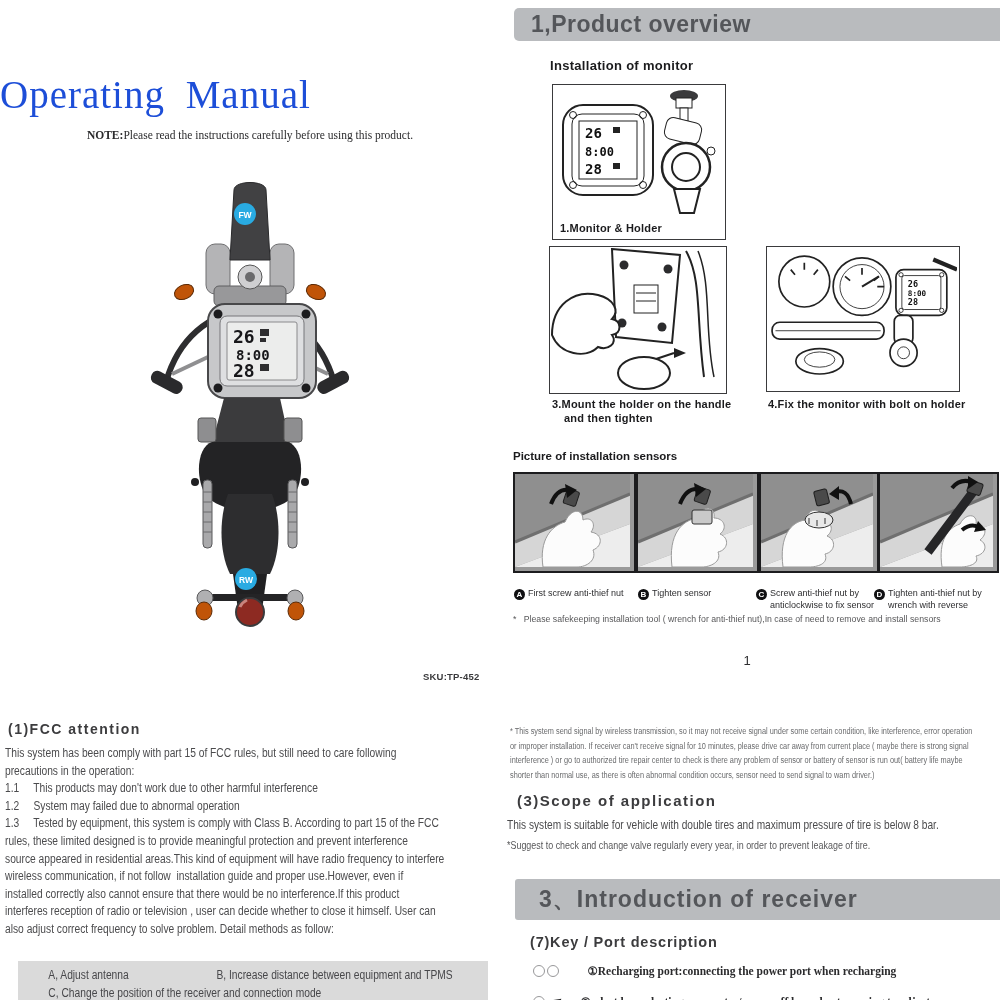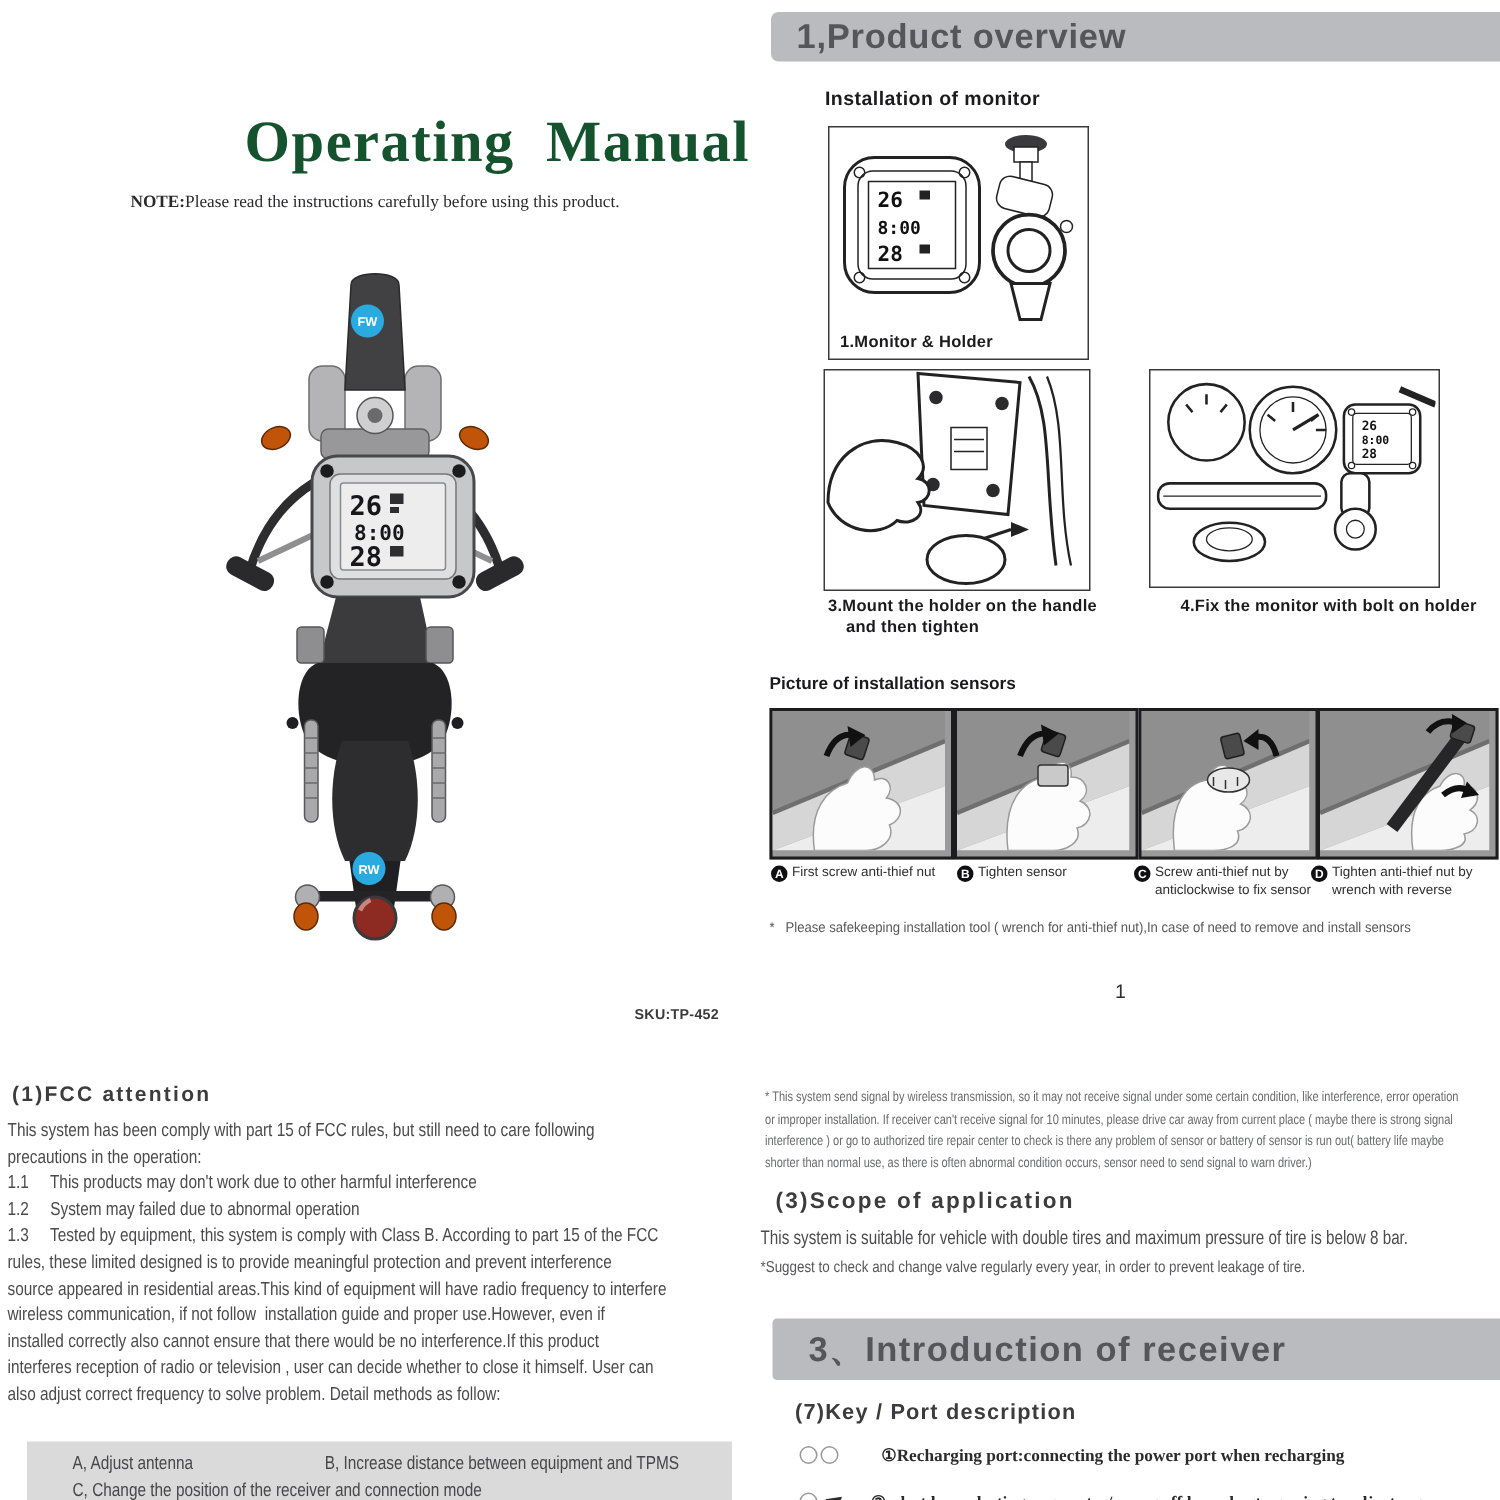--- a/index.html
+++ b/index.html
@@ -5,37 +5,37 @@
   html,body{margin:0;padding:0;}
   body{width:1000px;height:1000px;background:#fff;position:relative;overflow:hidden;
        font-family:"Liberation Sans",sans-serif;color:#4b4b4d;}
   .page{position:absolute;overflow:hidden;background:#fff;}
   .abs{position:absolute;}
   .pre{white-space:pre;}
   .squeeze{transform-origin:0 0;}
   
   .title-main{width:100%;text-align:center;font-size:45px;font-weight:600;letter-spacing:4px;
               color:#1d1d1f;font-family:"Liberation Sans",sans-serif;}
-  .title-sub{width:100%;text-align:right;font-size:39px;font-weight:700;letter-spacing:1px;
-             word-spacing:10px;color:#14532d;font-family:"Liberation Serif",serif;}
+  .title-sub{width:100%;text-align:left;font-size:39px;font-weight:400;letter-spacing:1px;
+             word-spacing:10px;color:#1d4ed8;font-family:"Liberation Serif",serif;}
   .note-line{width:100%;text-align:center;font-size:11.5px;color:#2a2a2c;
              font-family:"Liberation Serif",serif;}
   .sku{font-size:9.5px;font-weight:bold;color:#3a3a3c;letter-spacing:.2px;}
   
   .sec-header{background:#b9bbbe;border-radius:5px;color:#54565a;font-weight:bold;
               display:flex;align-items:center;}
   .sec-header.h1{font-size:23px;letter-spacing:.5px;padding-left:17px;}
   .sec-header.h2{font-size:23px;letter-spacing:1px;padding-left:24px;border-radius:3px;}
   .bold-cap{font-weight:bold;color:#1b1b1d;}
   
   .step-box{position:absolute;border:1.5px solid #3a3a3c;background:#fff;}
   .step-cap{position:absolute;font-size:11px;font-weight:bold;color:#1b1b1d;letter-spacing:.2px;}
   
   .sensor-box{position:absolute;border:2px solid #1c1c1e;background:#9a9a9a;}
-  .sensor-cap{position:absolute;font-size:9px;color:#2e2e30;font-weight:500;}
+  .sensor-cap{position:absolute;font-size:9px;color:#2e2e30;font-weight:500;margin-top:12px;}
   .clet{display:inline-block;width:11px;height:11px;border-radius:50%;background:#101012;color:#fff;
         font-size:8px;font-weight:bold;text-align:center;line-height:11px;margin-right:3px;vertical-align:-1px;}
   .cap2{margin-left:14px;}
   .tiny-note{font-size:9.5px;color:#58585a;font-weight:500;}
   .pagenum{font-size:13px;color:#2e2e30;text-align:center;}
   
   .h-gray{font-weight:bold;color:#3c3c3e;}
   .body-block{font-size:12.5px;line-height:17.6px;color:#4b4b4d;}
   .methods-box{position:absolute;background:#dadada;font-size:12.5px;color:#47474a;}
   .small-gray{font-size:9.2px;line-height:14.7px;color:#696a6c;}
@@ -194,21 +194,21 @@
       <rect x="6" y="76" width="132" height="20" rx="9" fill="#fff" stroke="#222" stroke-width="2"></rect>
       <path d="M10 86 h124" stroke="#222"></path>
       <rect x="150" y="68" width="22" height="34" rx="7" fill="#fff" stroke="#222" stroke-width="2"></rect>
       <circle cx="161" cy="112" r="16" fill="#fff" stroke="#222" stroke-width="2"></circle>
       <circle cx="161" cy="112" r="7" fill="none" stroke="#222"></circle>
       <path d="M196 2 L 224 14" stroke="#222" stroke-width="5"></path>
       <ellipse cx="62" cy="122" rx="28" ry="15" fill="#fff" stroke="#222" stroke-width="2"></ellipse>
       <ellipse cx="62" cy="120" rx="18" ry="9" fill="none" stroke="#222"></ellipse>
     </svg>
   </div>
-  <div class="step-cap" style="left:268px;top:398px;margin-left:19px;">4.Fix the monitor with bolt on holder</div>
+  <div class="step-cap" style="left:268px;top:398px;">4.Fix the monitor with bolt on holder</div>
 
   <div class="abs bold-cap" style="left:13px;top:450px;font-size:11.5px;">Picture of installation sensors</div>
 
   <div class="sensor-box" style="left:13px;top:472px;width:119px;height:97px;">
     <svg width="115" height="93" viewBox="0 0 115 93">
       <rect width="115" height="93" fill="#8f8f8f"></rect>
       <path d="M0 68 L115 20 L115 50 L0 93 Z" fill="#d6d6d6"></path>
       <path d="M0 93 L115 50 L115 93 Z" fill="#ededed"></path>
       <line x1="0" y1="68" x2="115" y2="20" stroke="#6f6f6f" stroke-width="3"></line>
       <path d="M28 93 C 24 66 36 52 50 48 C 56 34 68 34 68 46 C 76 42 82 50 76 58 C 88 60 88 72 78 76 C 82 86 72 93 62 93 Z" fill="#fcfcfc" stroke="#9a9a9a"></path>

